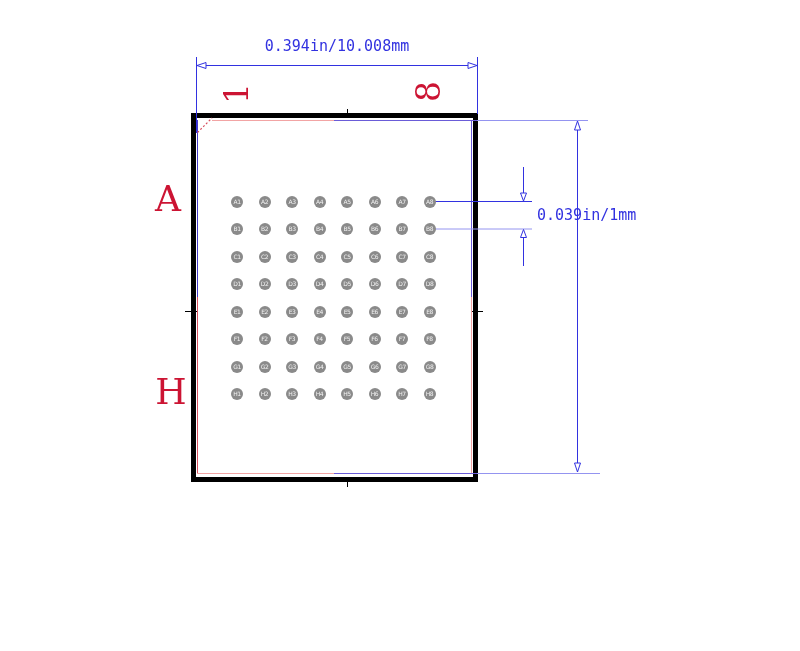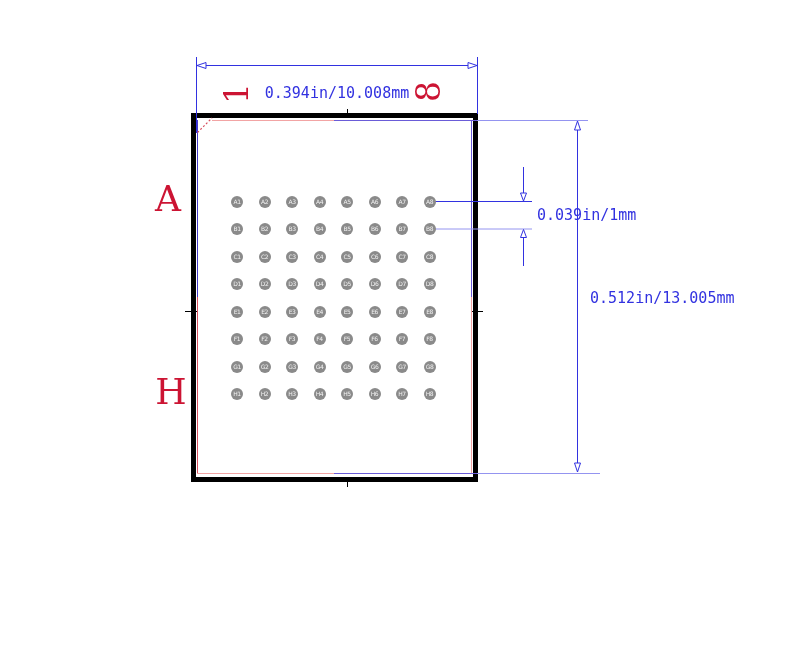--- a/index.html
+++ b/index.html
@@ -98,23 +98,22 @@
       <path class="arrowhead" d="M520.5,237.5 L526.5,237.5 L523.5,229.5 Z"></path>
     </g>
 
     <g>
       <line class="ln-dim" x1="577.5" y1="121" x2="577.5" y2="472"></line>
       <path class="arrowhead" d="M574.5,130 L580.5,130 L577.5,121 Z"></path>
       <path class="arrowhead" d="M574.5,463 L580.5,463 L577.5,472 Z"></path>
     </g>
   </svg>
 
-  <div class="dim-text" style="left:196px;top:38px;width:282px;text-align:center;margin-top:47px;">0.394in/10.008mm</div>
+  <div class="dim-text" style="left:196px;top:38px;width:282px;text-align:center;">0.394in/10.008mm</div>
   <div class="dim-text" style="left:537px;top:207px;">0.039in/1mm</div>
-  <div class="dim-text" style="left:590px;top:290px;">0.512in/13.005mm</div>
 
   <div class="axis-label" style="left:146px;top:177px;">
     <span>A</span>
   </div>
   <div class="axis-label" style="left:149px;top:370px;">
     <span>H</span>
   </div>
 
   <div class="axis-label rot" style="left:214px;top:71px;">
     <span>1</span>

